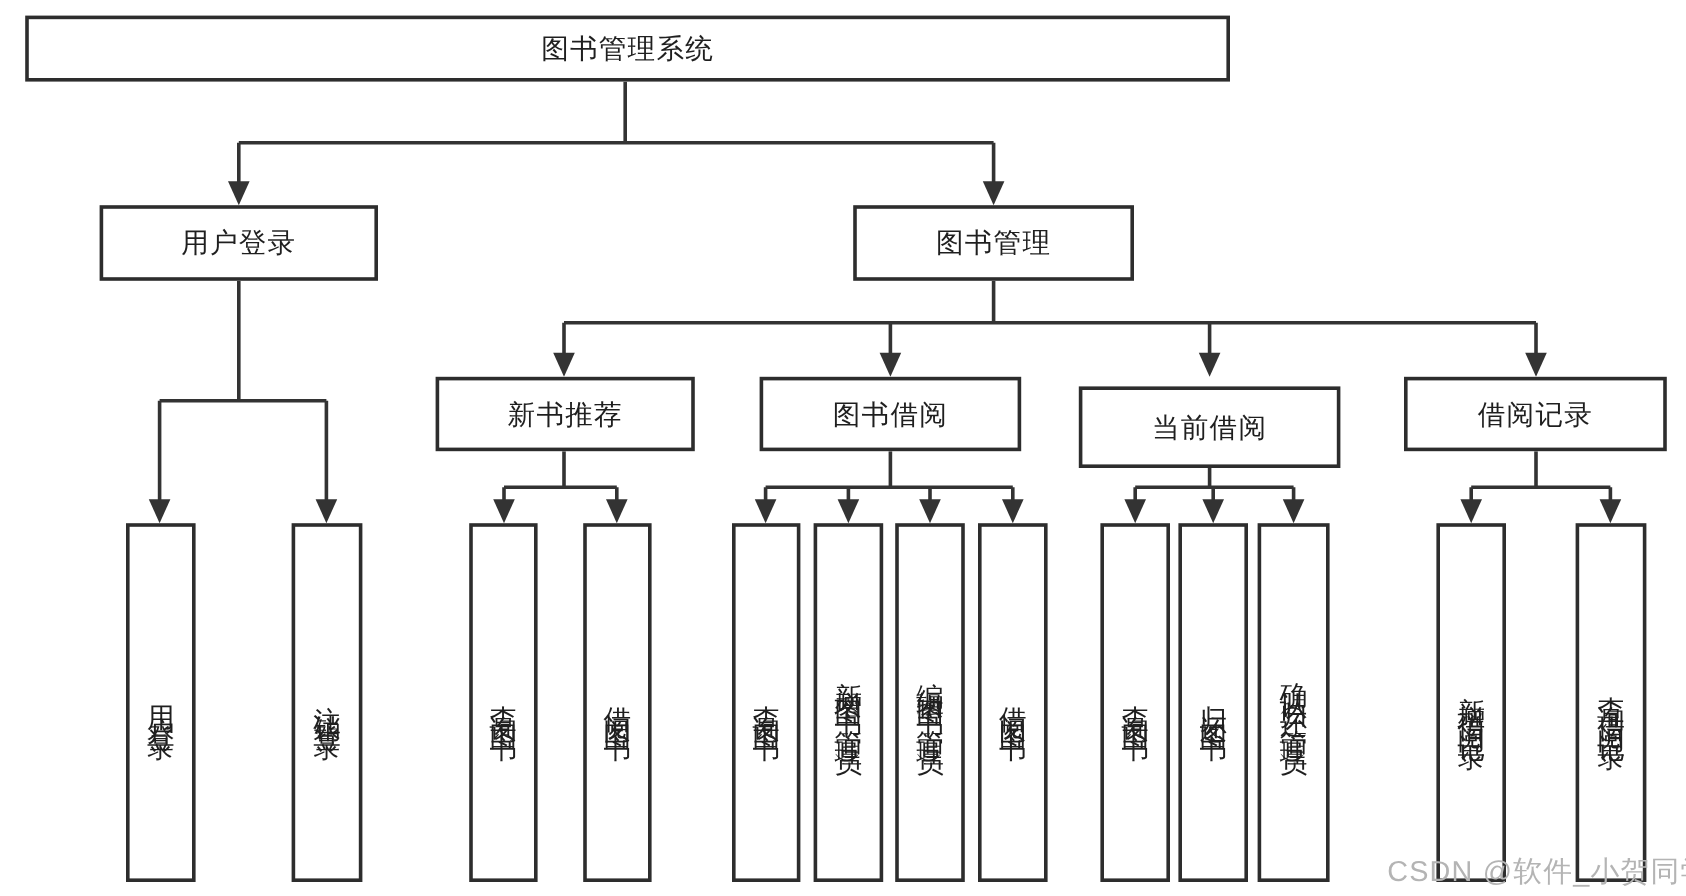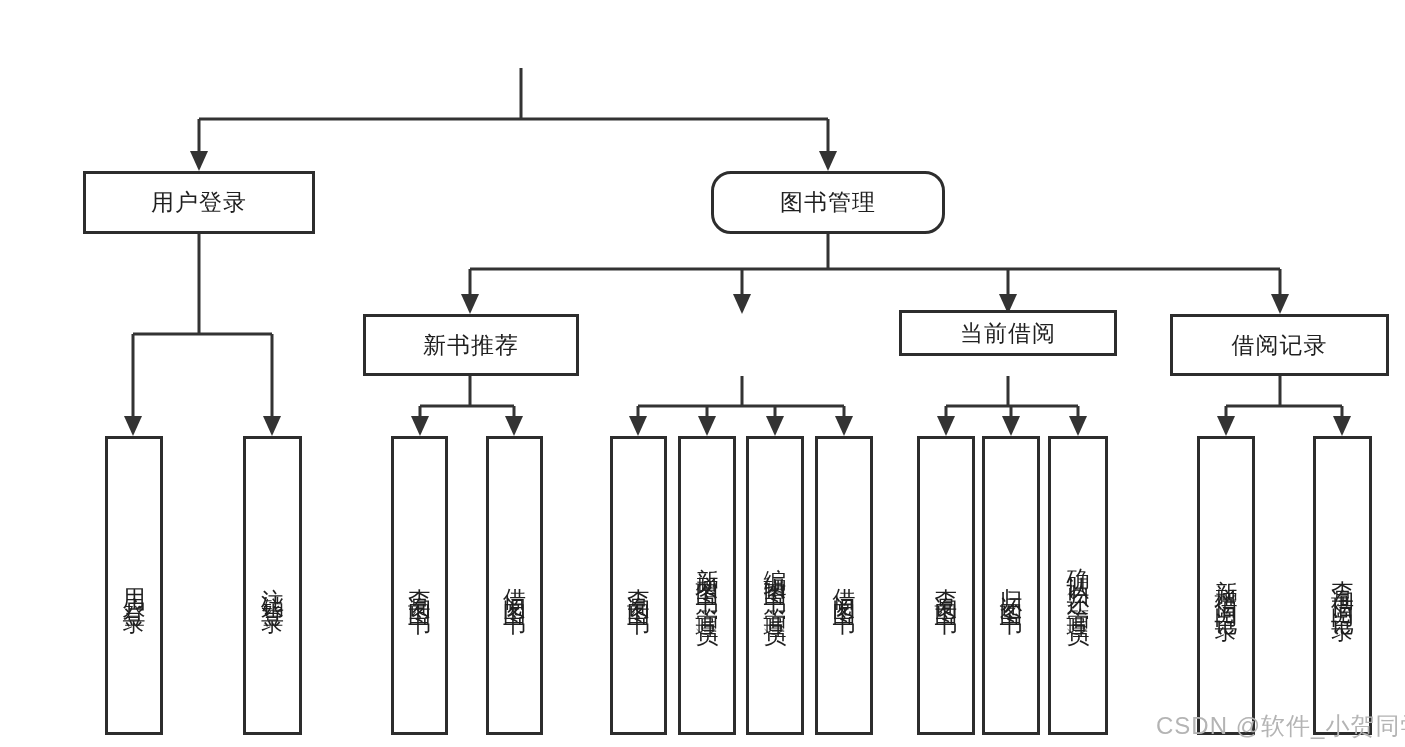--- a/index.html
+++ b/index.html
@@ -94,32 +94,38 @@
       <polygon points="766,416 784,416 775,436"></polygon>
       <polygon points="835,416 853,416 844,436"></polygon>
       <polygon points="937,416 955,416 946,436"></polygon>
       <polygon points="1002,416 1020,416 1011,436"></polygon>
       <polygon points="1069,416 1087,416 1078,436"></polygon>
       <polygon points="1217,416 1235,416 1226,436"></polygon>
       <polygon points="1333,416 1351,416 1342,436"></polygon>
     </g>
   </svg>
 
+  <div class="node hbox" style="left:21px; top:13px; width:1004px; height:55px;">
+    <span class="label">图书管理系统</span>
+  </div>
 
   <div class="node hbox" style="left:83px; top:171px; width:232px; height:63px;">
     <span class="label">用户登录</span>
   </div>
-  <div class="node hbox" style="left:711px; top:171px; width:234px; height:63px;border-radius:20px;">
+  <div class="node hbox" style="left:711px; top:171px; width:234px; height:63px;">
     <span class="label">图书管理</span>
   </div>
 
   <div class="node hbox" style="left:363px; top:314px; width:216px; height:62px;font-family:Liberation Mono, monospace;">
     <span class="label">新书推荐</span>
   </div>
-  <div class="node hbox" style="left:899px; top:310px; width:218px; height:46px;">
+  <div class="node hbox" style="left:633px; top:314px; width:218px; height:62px;">
+    <span class="label">图书借阅</span>
+  </div>
+  <div class="node hbox" style="left:899px; top:322px; width:218px; height:68px;">
     <span class="label">当前借阅</span>
   </div>
   <div class="node hbox" style="left:1170px; top:314px; width:219px; height:62px;">
     <span class="label">借阅记录</span>
   </div>
 
   <div class="node vbox" style="left:105px; top:436px; width:58px; height:299px;">
     <span class="label">用户登录</span>
   </div>
   <div class="node vbox" style="left:243px; top:436px; width:59px; height:299px;">

